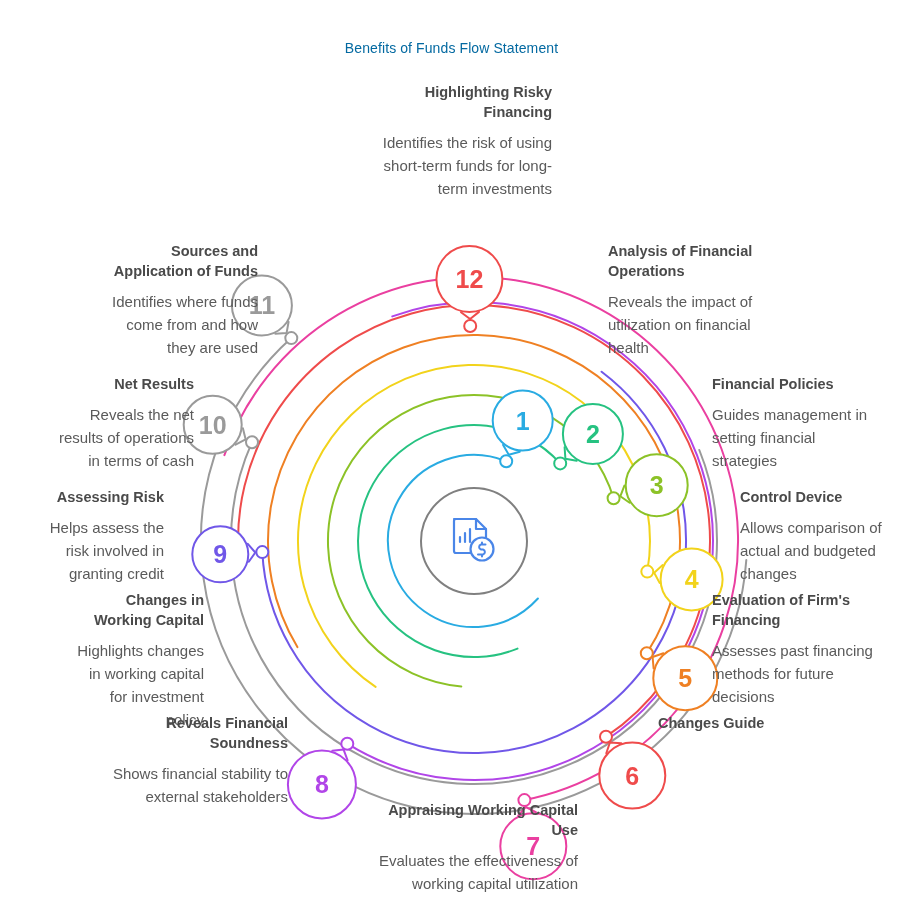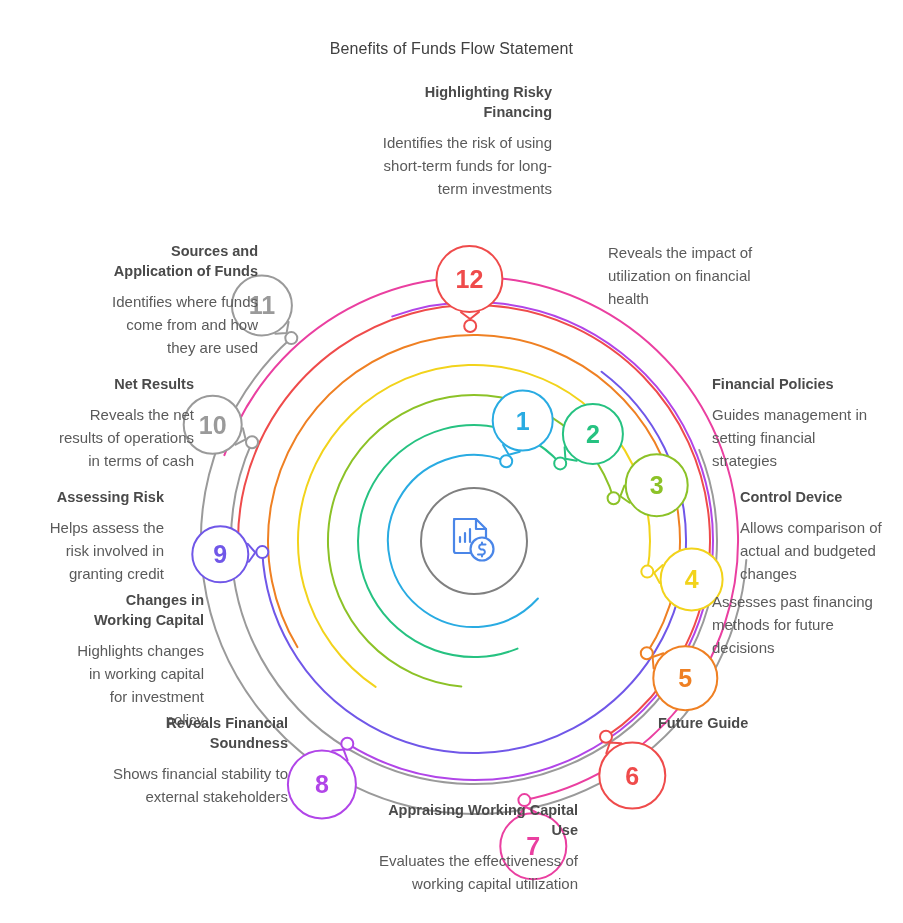--- a/index.html
+++ b/index.html
@@ -7,22 +7,22 @@
     width:903px;height:923px;
     background:#ffffff;
     font-family:"Liberation Sans", sans-serif;
     position:relative;
     overflow:hidden;
     color:#4a4a4a;
   }
   #page-title{
     position:absolute;top:40px;left:0;width:903px;
     text-align:center;
-    font-size:16px;
-    color:#404040;
+    font-size:14px;
+    color:#0369a1;
     letter-spacing:.1px;
   }
   #wheel{position:absolute;left:0;top:0;width:903px;height:923px;}
   .lbl{position:absolute;}
   .lbl .t{
     font-size:14.5px;
     font-weight:bold;
     line-height:20px;
     margin:0 0 9px 0;
   }
@@ -174,32 +174,34 @@
   <div class="t">Reveals Financial Soundness</div>
   <div class="d">Shows financial stability to external stakeholders</div>
 </div>
 
 <div class="lbl ta-c" style="left:358px;top:800px;width:204px;margin-left:16px;">
   <div class="t">Appraising Working Capital Use</div>
   <div class="d">Evaluates the effectiveness of working capital utilization</div>
 </div>
 
 <div class="lbl ta-l" style="left:658px;top:713px;width:166px;">
-  <div class="t">Future Guide</div>
+  <div class="t">Changes Guide</div>
 </div>
 
 <div class="lbl ta-l" style="left:712px;top:590px;width:168px;">
+  <div class="t">Evaluation of Firm's Financing</div>
   <div class="d">Assesses past financing methods for future decisions</div>
 </div>
 
 <div class="lbl ta-l" style="left:740px;top:487px;width:150px;">
   <div class="t">Control Device</div>
   <div class="d">Allows comparison of actual and budgeted changes</div>
 </div>
 
 <div class="lbl ta-l" style="left:712px;top:374px;width:160px;">
   <div class="t">Financial Policies</div>
   <div class="d">Guides management in setting financial strategies</div>
 </div>
 
 <div class="lbl ta-l" style="left:608px;top:241px;width:160px;">
+  <div class="t">Analysis of Financial Operations</div>
   <div class="d">Reveals the impact of utilization on financial health</div>
 </div>
 
 </body></html>

